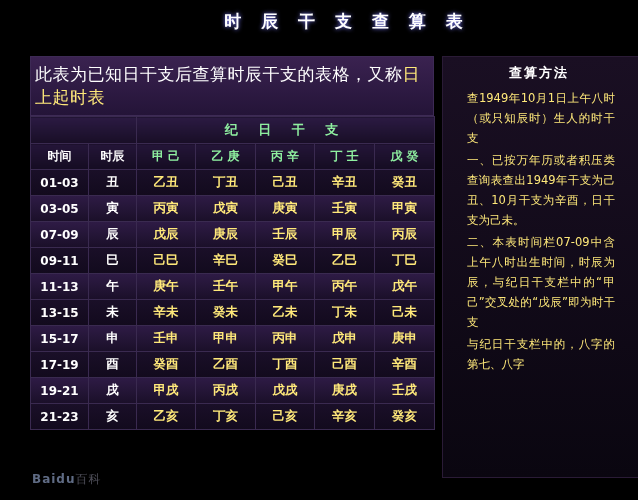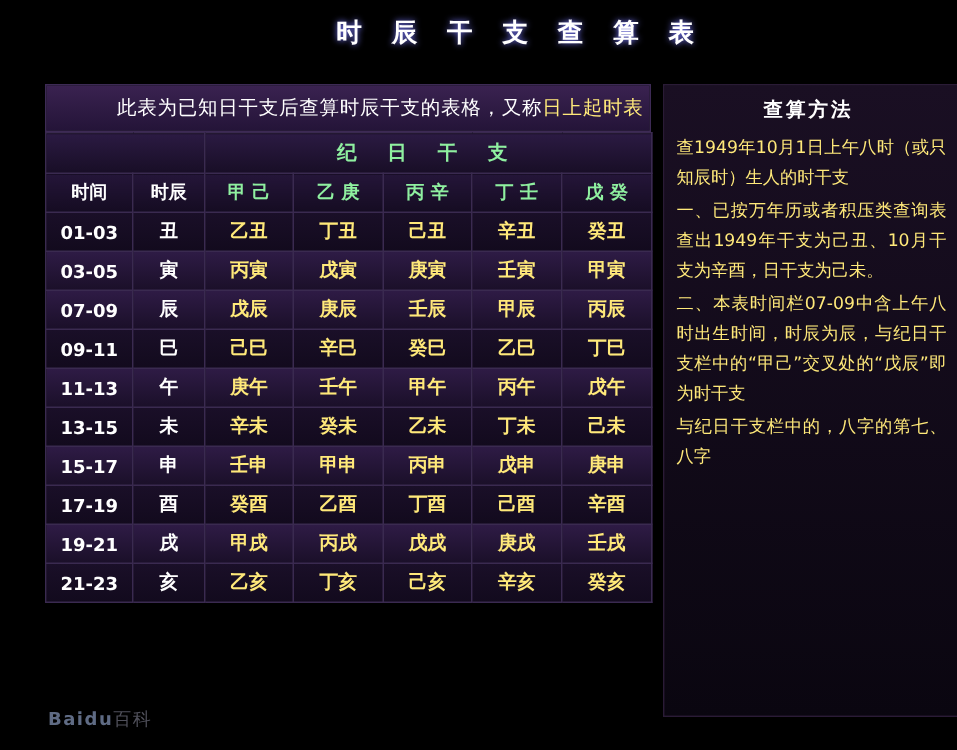--- a/index.html
+++ b/index.html
@@ -50,22 +50,22 @@
     width: 196px;
     height: 420px;
     background: linear-gradient(180deg,#1a0f23 0%, #0a0610 100%);
     border: 1px solid #2a1b36;
   }
   
   .left-head {
     background: linear-gradient(180deg,#3a2250 0%, #241438 100%);
     border: 1px solid #3d2a55;
     color: #ffffff;
-    font-size: 13px;
-    text-align: right;
+    font-size: 17px;
+    text-align: left;
     padding: 6px 4px;
     letter-spacing: 0.5px;
   }
   .left-head .hl { color: #ffe97a; }
   
   table {
     border-collapse: collapse;
     width: 404px;
     table-layout: fixed;
   }
@@ -119,21 +119,21 @@
     font-size: 13px;
     font-weight: bold;
     text-align: center;
     letter-spacing: 2px;
     padding: 7px 4px 6px 0;
   }
   .right-body {
     color: #ffe97a;
     font-size: 11.5px;
     line-height: 20px;
-    padding: 0 8px;
+    padding: 0 24px;
     text-align: justify;
   }
   .right-body p { margin: 0 0 2px 0; }
   
   #watermark {
     position: absolute;
     left: 32px;
     bottom: 12px;
     color: #6a6a78;
     font-size: 12px;

